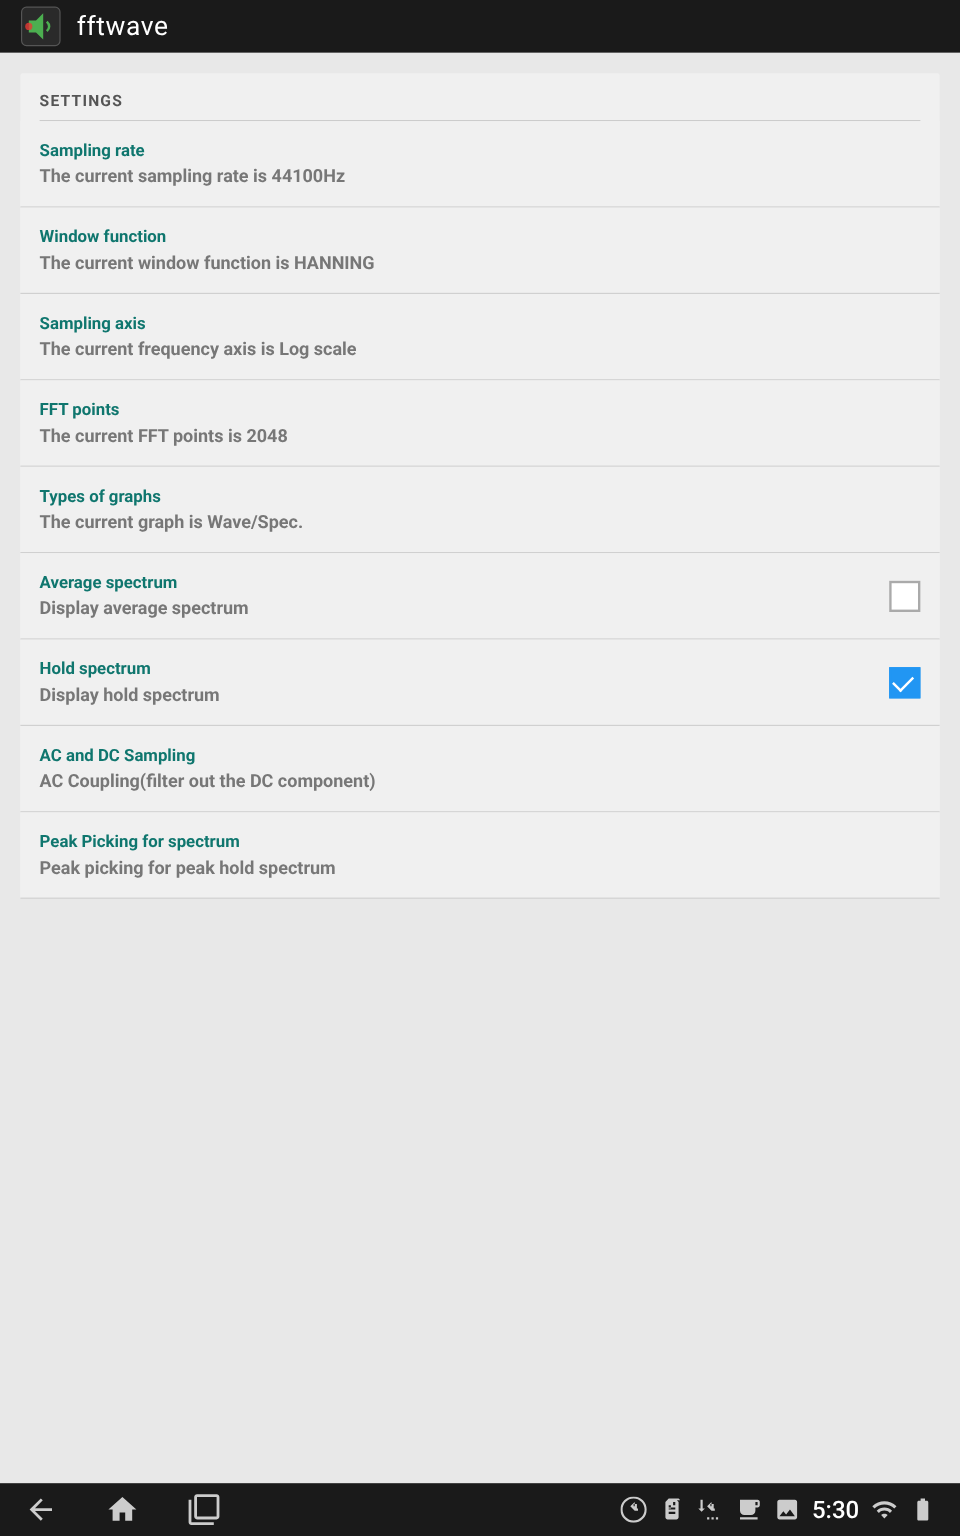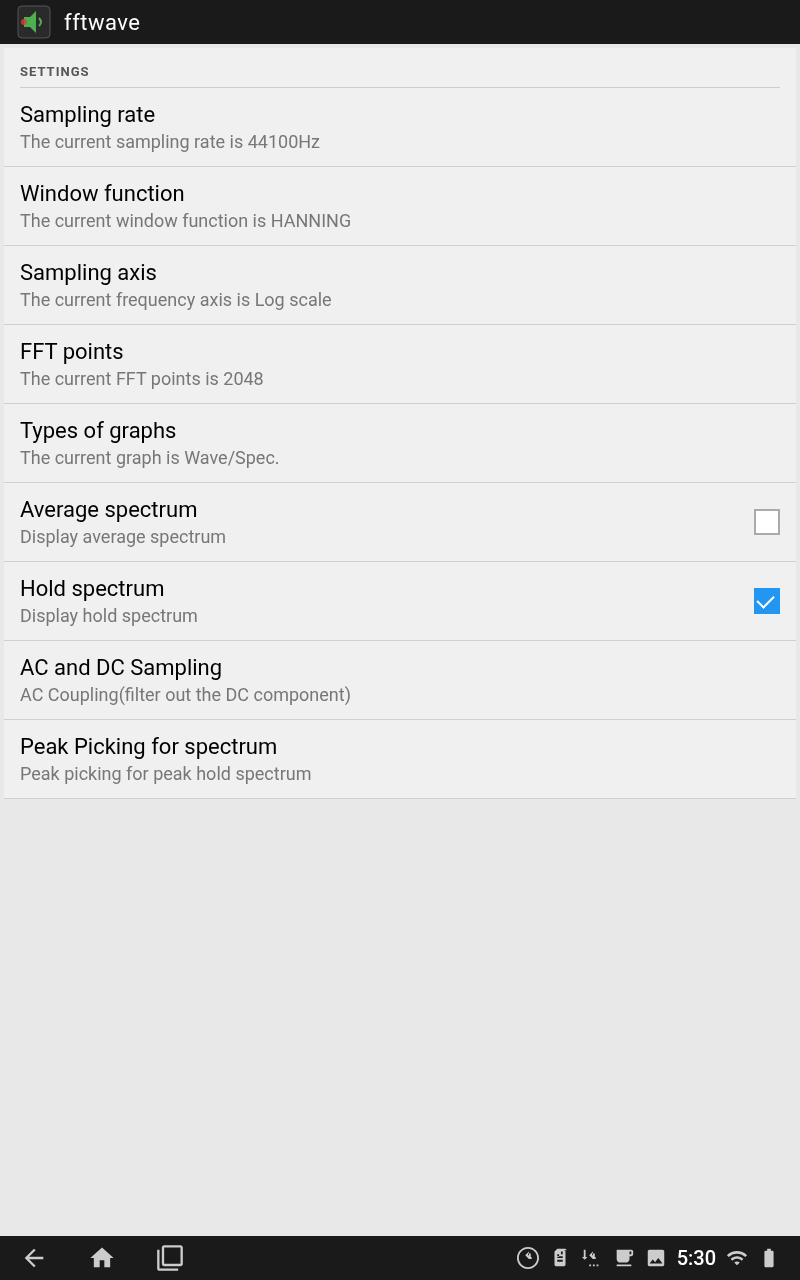--- a/index.html
+++ b/index.html
@@ -49,21 +49,21 @@
     .content-area {
       flex: 1;
       background: #e8e8e8;
       overflow-y: auto;
       padding: 0;
     }
 
     
     .settings-container {
       background: #f0f0f0;
-      margin: 4px;
+      margin: 17px;
       border-radius: 2px;
     }
 
     .settings-header {
       padding: 16px 16px 8px 16px;
       font-size: 13px;
       font-weight: 700;
       color: #555555;
       letter-spacing: 1px;
       text-transform: uppercase;
@@ -87,29 +87,29 @@
     }
 
     .setting-text {
       flex: 1;
       display: flex;
       flex-direction: column;
       gap: 4px;
     }
 
     .setting-title {
-      font-size: 22px;
-      color: #000000;
-      font-weight: 400;
+      font-size: 14px;
+      color: #0f766e;
+      font-weight: 700;
     }
 
     .setting-subtitle {
-      font-size: 18px;
+      font-size: 15px;
       color: #777777;
-      font-weight: 400;
+      font-weight: 700;
     }
 
     .setting-control {
       flex-shrink: 0;
       margin-left: 16px;
     }
 
     
     .checkbox {
       width: 26px;

